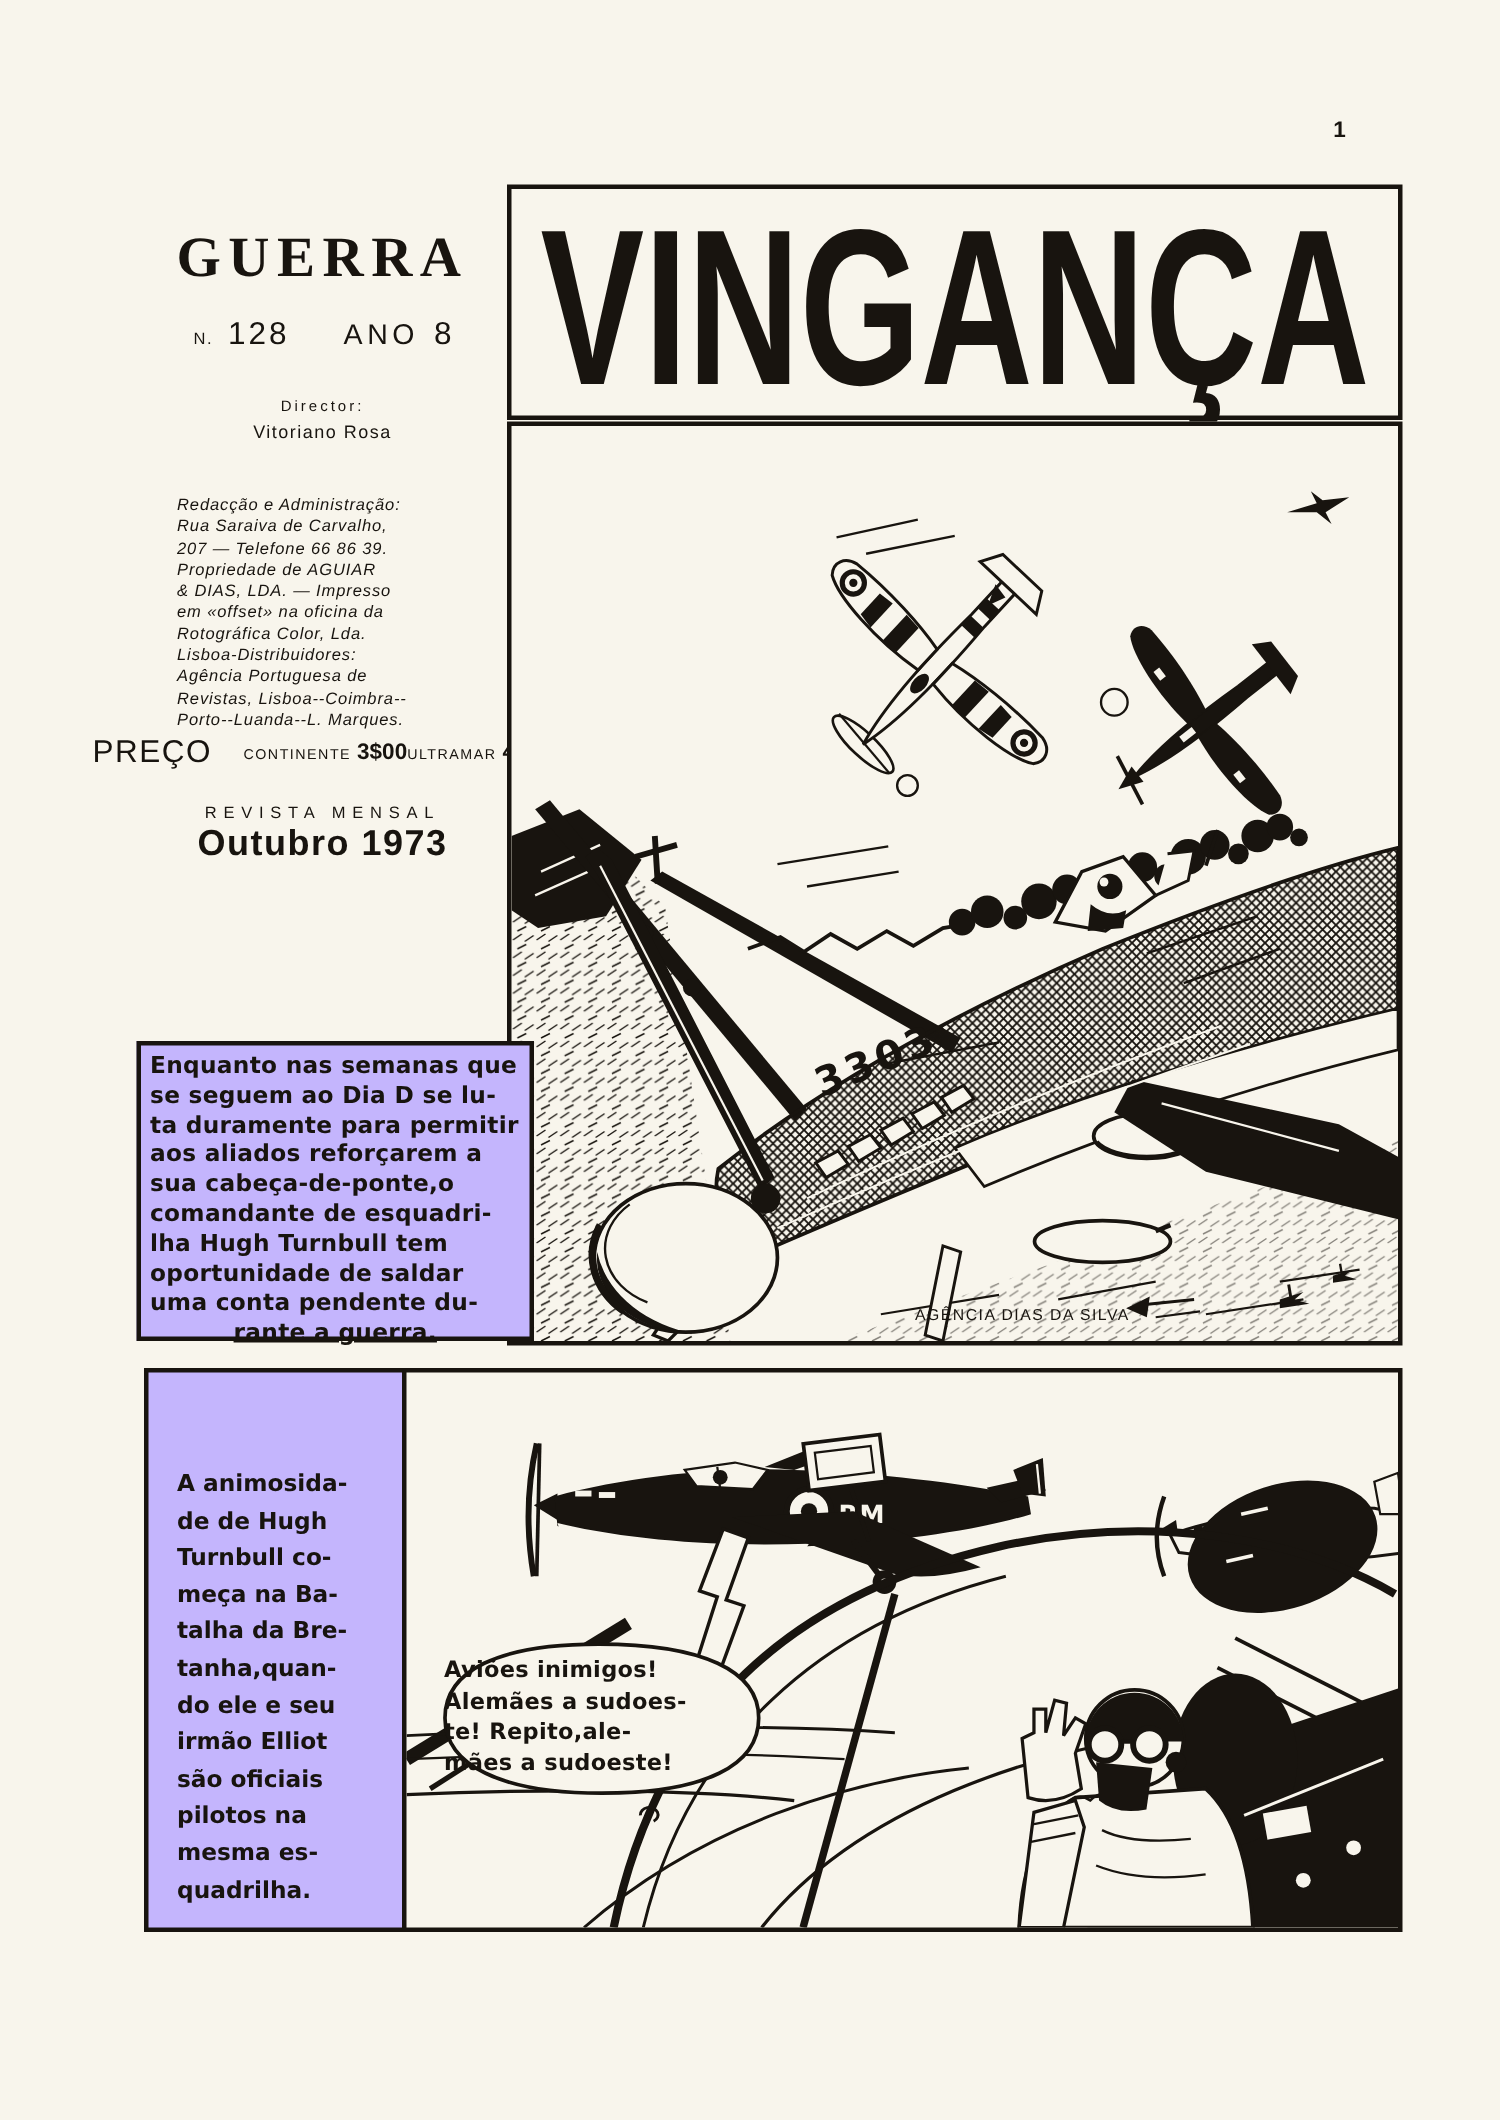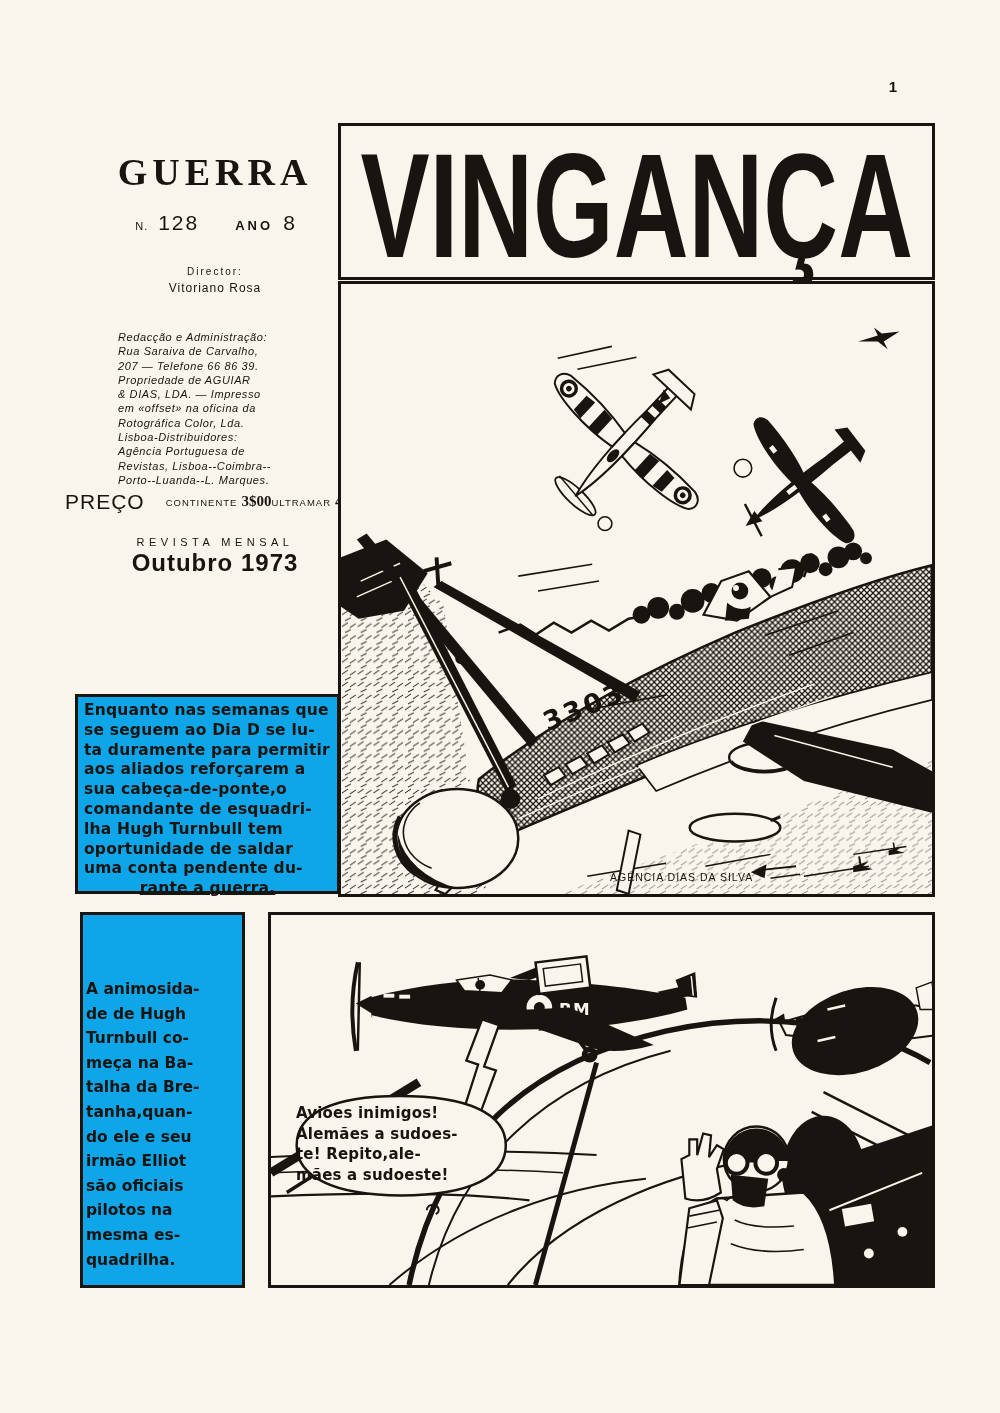--- a/index.html
+++ b/index.html
@@ -6,51 +6,51 @@
   .page{position:relative;width:1000px;height:1413px;background:#f8f5ec;overflow:hidden;
         font-family:"Liberation Sans",sans-serif;color:#18140f;}
   .abs{position:absolute;}
   .pre{white-space:pre-line;}
 
   
   .guerra{left:85px;top:150px;width:260px;text-align:center;font-size:38px;font-weight:bold;letter-spacing:5px;font-family:Liberation Serif, serif;}
   .issue-row{left:85px;top:211px;width:260px;display:flex;justify-content:center;align-items:baseline;gap:10px;}
   .issue-label{font-size:11px;letter-spacing:1px;}
   .issue-number{font-size:21px;letter-spacing:2px;}
-  .year-label{font-size:13px;letter-spacing:3px;margin-left:26px;font-weight:bold;}
+  .year-label{font-size:19px;letter-spacing:3px;margin-left:26px;}
   .year-number{font-size:21px;}
   .director-label{left:85px;top:266px;width:260px;text-align:center;font-size:10px;letter-spacing:2px;}
   .director-name{left:85px;top:281px;width:260px;text-align:center;font-size:12px;font-weight:normal;letter-spacing:1px;}
   .address{left:118px;top:330px;width:210px;font-size:11px;font-style:italic;line-height:14.3px;letter-spacing:.6px;}
   .price-row{left:85px;top:490px;width:260px;display:flex;justify-content:center;align-items:center;gap:21px;}
   .price-label{font-size:21px;letter-spacing:1px;}
   .price-lines{display:flex;line-height:15px;}
   .price-line{display:flex;align-items:baseline;gap:4px;}
   .price-small{font-size:9.5px;letter-spacing:1px;}
-  .price-value{font-size:15px;font-weight:bold;font-family:Liberation Serif, serif;}
+  .price-value{font-size:15px;font-weight:bold;}
   .periodicity{left:85px;top:536px;width:260px;text-align:center;font-size:11px;letter-spacing:4.5px;}
   .issue-date{left:85px;top:549px;width:260px;text-align:center;font-size:24px;font-weight:bold;letter-spacing:1px;}
 
   
   .page-number{left:848px;top:78px;width:90px;text-align:center;font-size:15px;font-weight:bold;}
   .title-box{left:338px;top:123px;width:591px;height:151px;border:3px solid #18140f;
              display:flex;align-items:center;justify-content:center;overflow:visible;}
   .story-title{font-size:148px;font-weight:bold;line-height:148px;letter-spacing:0px;
                transform:scaleX(0.70);transform-origin:center;white-space:nowrap;margin-top:8px;}
   .panel{border:3px solid #18140f;background:#f8f5ec;}
   .panel1{left:338px;top:281px;width:591px;height:610px;}
   .panel2{left:268px;top:912px;width:661px;height:370px;}
   .panel svg{display:block;width:100%;height:100%;}
 
   
-  .caption{border:3px solid #18140f;background:#0ea5e9;font-family:"DejaVu Sans","Liberation Sans",sans-serif;
-           font-weight:bold;color:#18140f;}
+  .caption{border:3px solid #18140f;background:#c4b5fd;font-family:"DejaVu Sans","Liberation Sans",sans-serif;
+           font-weight:bold;color:#18140f;margin-left:16px;}
   .caption1{left:75px;top:694px;width:247px;height:186px;padding:4px 6px;font-size:15.5px;line-height:19.8px;letter-spacing:.2px;}
   .caption1-last{display:block;text-align:center;text-decoration:underline;}
-  .caption2{left:80px;top:912px;width:145px;height:305px;padding:62px 11px 3px 3px;font-size:15.5px;line-height:24.6px;}
+  .caption2{left:80px;top:912px;width:145px;height:305px;padding:62px 11px 3px 19px;font-size:15.5px;line-height:24.6px;}
 
   .bubble-text{left:296px;top:1103px;width:206px;font-family:"DejaVu Sans","Liberation Sans",sans-serif;
                font-weight:bold;font-size:15px;line-height:20.5px;letter-spacing:.2px;z-index:3;}
   .art-credit{left:610px;top:871px;width:170px;font-size:10.5px;font-weight:normal;letter-spacing:1px;z-index:2;}
 
   svg text{font-family:"DejaVu Sans","Liberation Sans",sans-serif;}
 </style>
 </head>
 <body>
 

